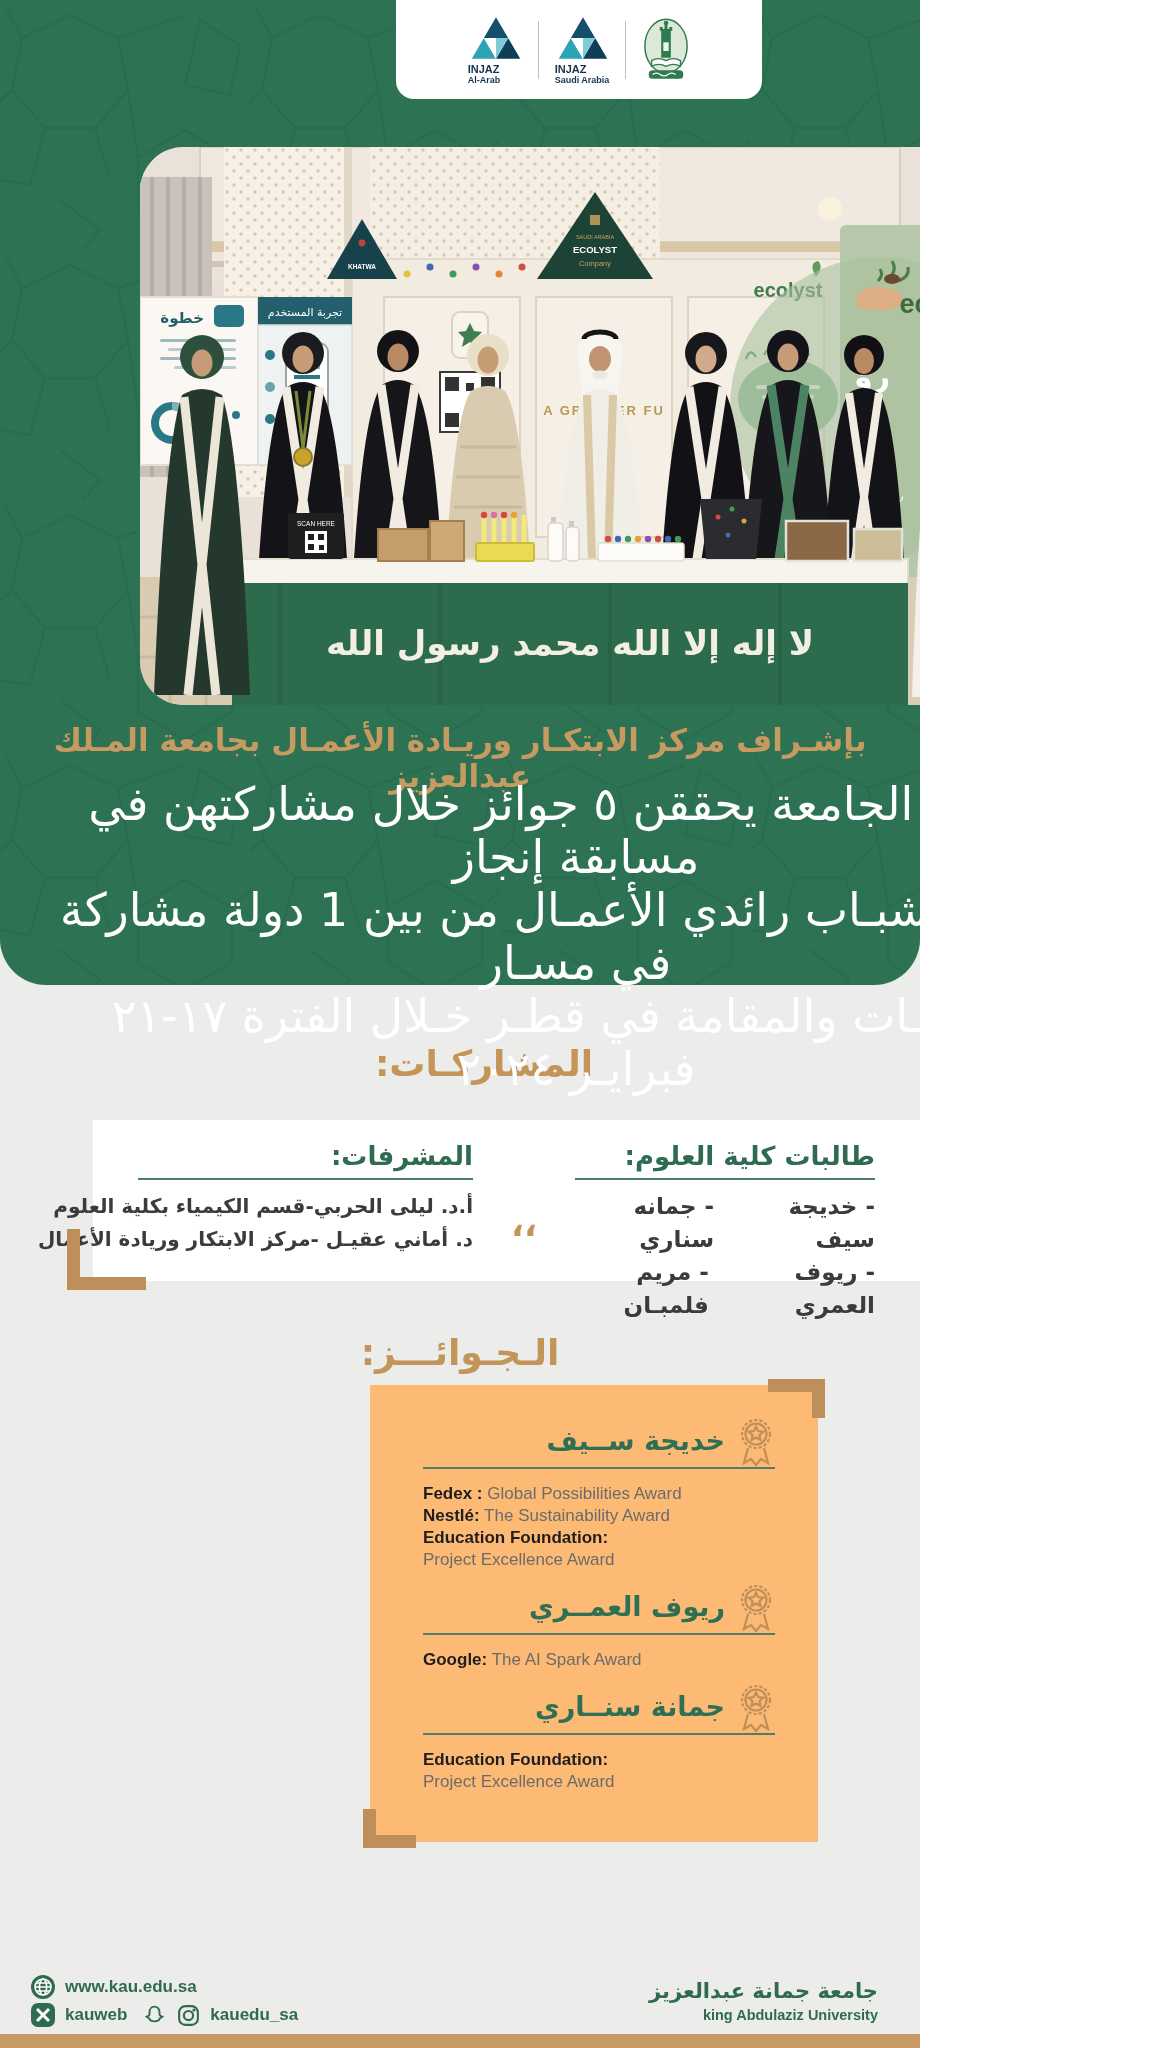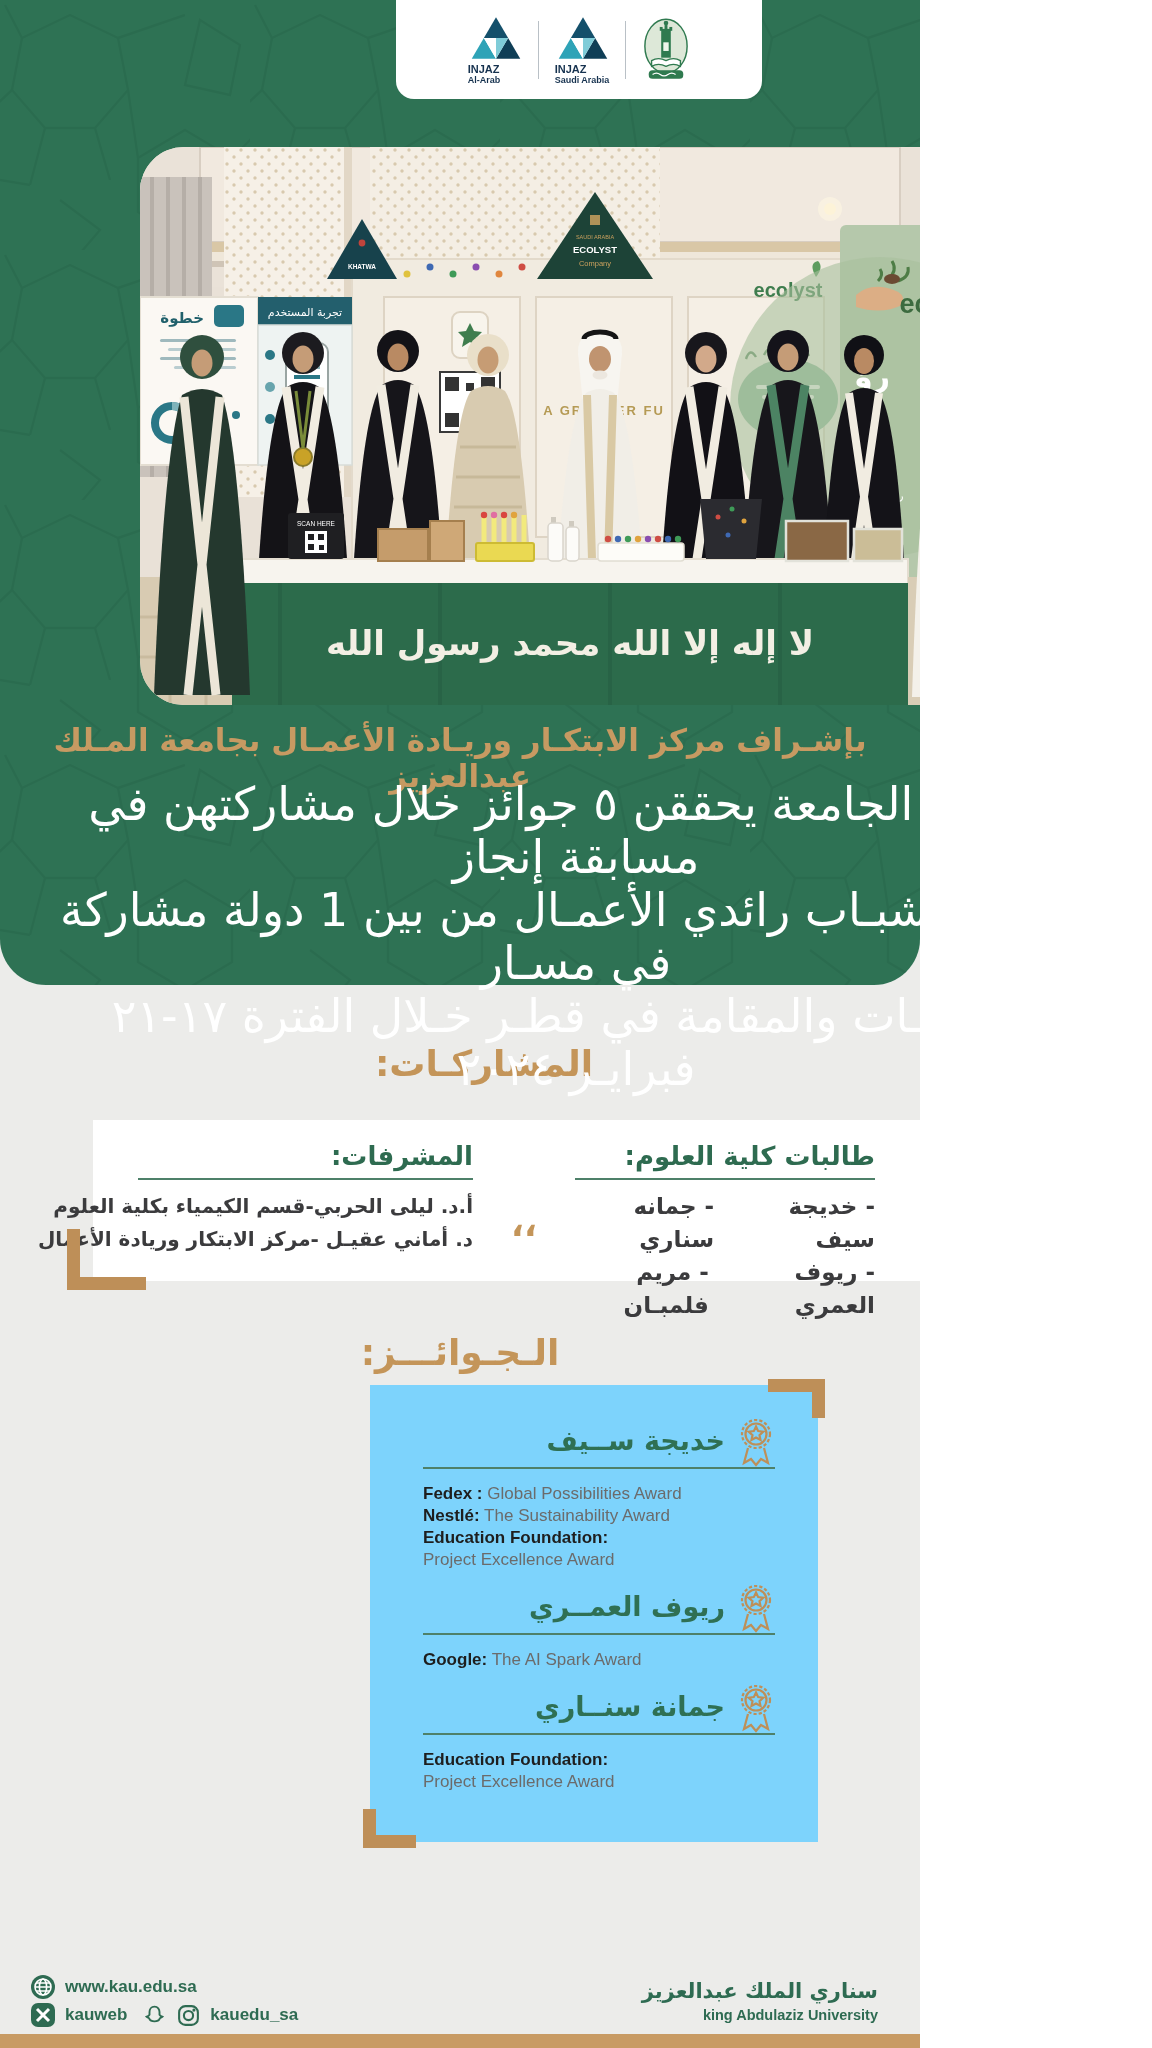--- a/index.html
+++ b/index.html
@@ -50,21 +50,21 @@
   .p-col{display:flex;flex-direction:column;}
   .p-col.students{width:300px;}
   .p-col.supers{width:335px;}
   .col-title{color:#2E6B50;font-size:26px;font-weight:700;line-height:32px;}
   .col-hr{border-bottom:2px solid #4e8069;margin:6px 0 10px 0;width:100%;}
   .name-row{display:flex;gap:30px;font-size:23px;font-weight:700;color:#3b3b3d;line-height:33px;}
   .sup-row{font-size:20px;font-weight:700;color:#3b3b3d;line-height:33px;white-space:nowrap;}
   .quote-mark{align-self:center;margin-top:26px;color:#C49559;font-size:34px;font-weight:700;}
 
   
-  .a-card{position:absolute;left:370px;top:1385px;width:448px;height:457px;background:#7dd3fc;
+  .a-card{position:absolute;left:370px;top:1385px;width:448px;height:457px;background:#fdba74;
           box-sizing:border-box;padding:30px 43px 0 53px;z-index:2;}
   .winner-row{display:flex;direction:rtl;align-items:center;gap:12px;}
   .winner-name{color:#2F7054;font-size:27px;font-weight:700;line-height:50px;}
   .a-hr{border-bottom:2px solid #4e8069;margin:0 0 14px 0;}
   .a-lines{direction:ltr;text-align:left;font-size:17px;line-height:22px;margin-bottom:10px;}
   .a-lines .brand{font-weight:700;color:#1e1e1e;}
   .a-lines .award{color:#6b6b6b;}
 
   
   .foot-row{position:absolute;display:flex;align-items:center;gap:9px;color:#2E6B52;
@@ -526,18 +526,18 @@
       <path d="M12,3.5 C8.8,3.5 7.2,6 7.2,8.6 v2.6 c-0.6,0.9 -1.6,1.6 -2.7,2 1,0.9 2.2,1.1 2.5,1.8 0.6,1.6 2.5,2.6 5,2.6 s4.4,-1 5,-2.6 c0.3,-0.7 1.5,-0.9 2.5,-1.8 -1.1,-0.4 -2.1,-1.1 -2.7,-2 V8.6 C16.8,6 15.2,3.5 12,3.5 Z" fill="none" stroke="#2E6B52" stroke-width="1.8"></path>
     </svg>
     <svg width="25" height="25" viewBox="0 0 24 24">
       <rect x="3" y="3" width="18" height="18" rx="6" fill="none" stroke="#2E6B52" stroke-width="2"></rect>
       <circle cx="12" cy="12" r="4.4" fill="none" stroke="#2E6B52" stroke-width="2"></circle>
       <circle cx="17.2" cy="6.8" r="1.5" fill="#2E6B52"></circle>
     </svg>
     <span>kauedu_sa</span>
   </div>
   <div class="foot-right">
-    <div class="ar">سناري الملك عبدالعزيز</div>
+    <div class="ar">جامعة جمانة عبدالعزيز</div>
     <div class="en latin">king Abdulaziz University</div>
   </div>
   <div class="gold-bar"></div>
 
 </div>
 
 </body></html>

